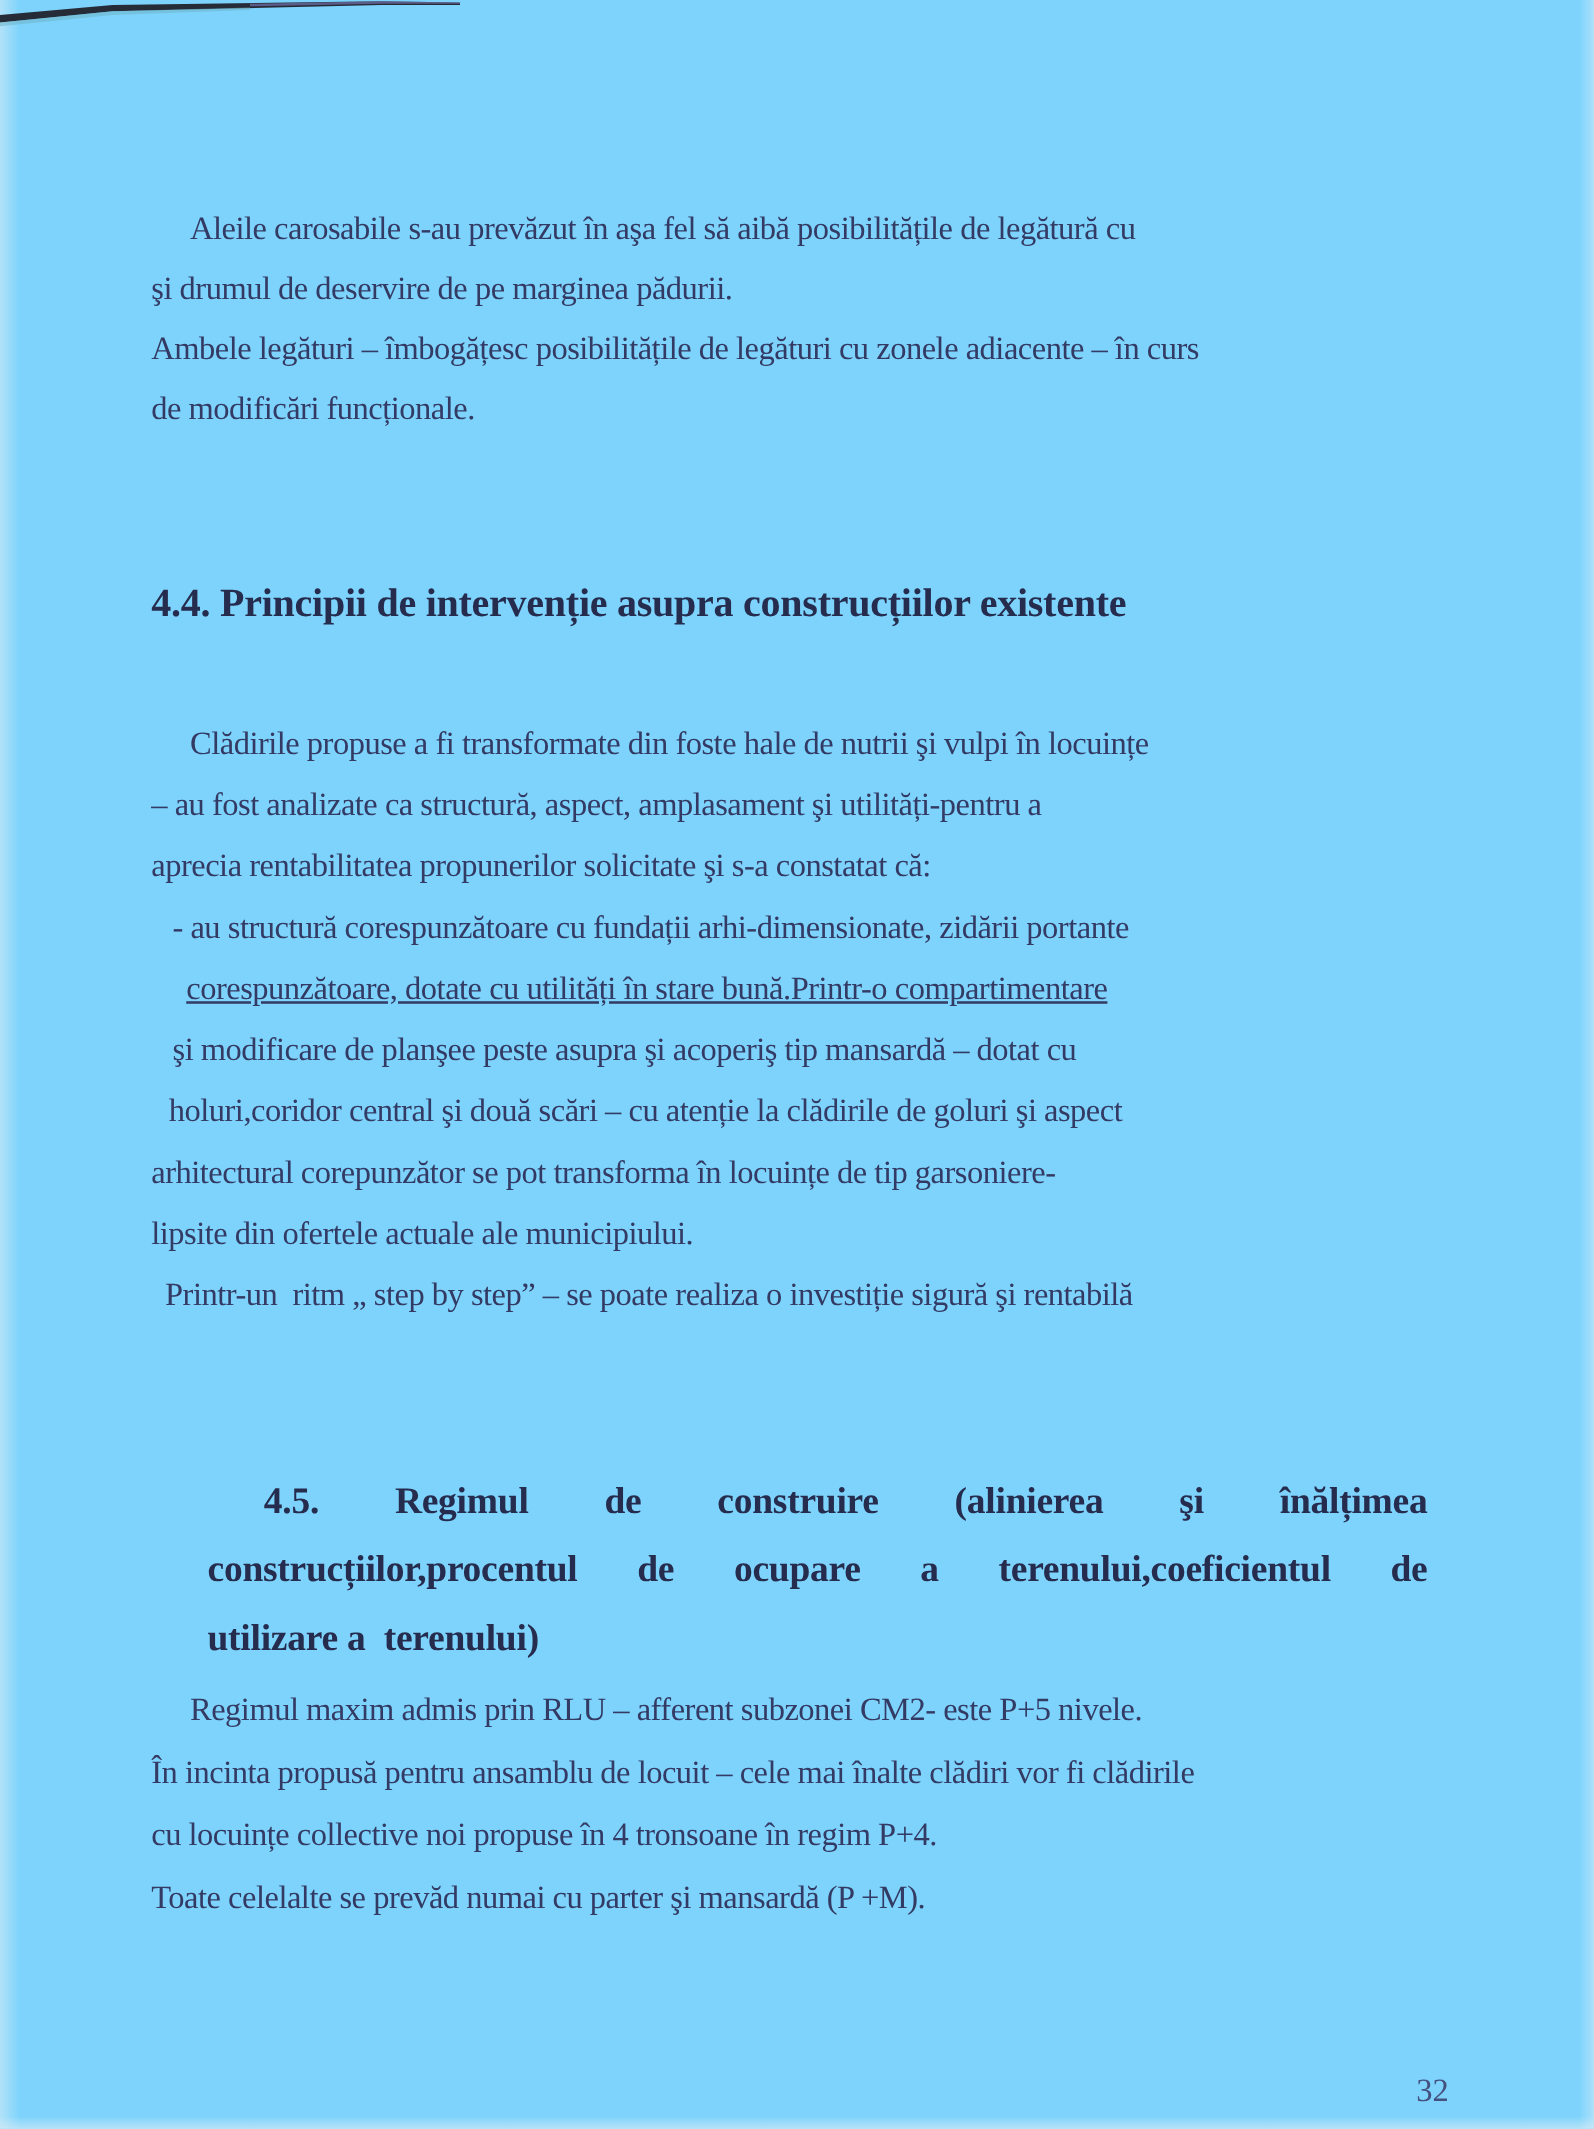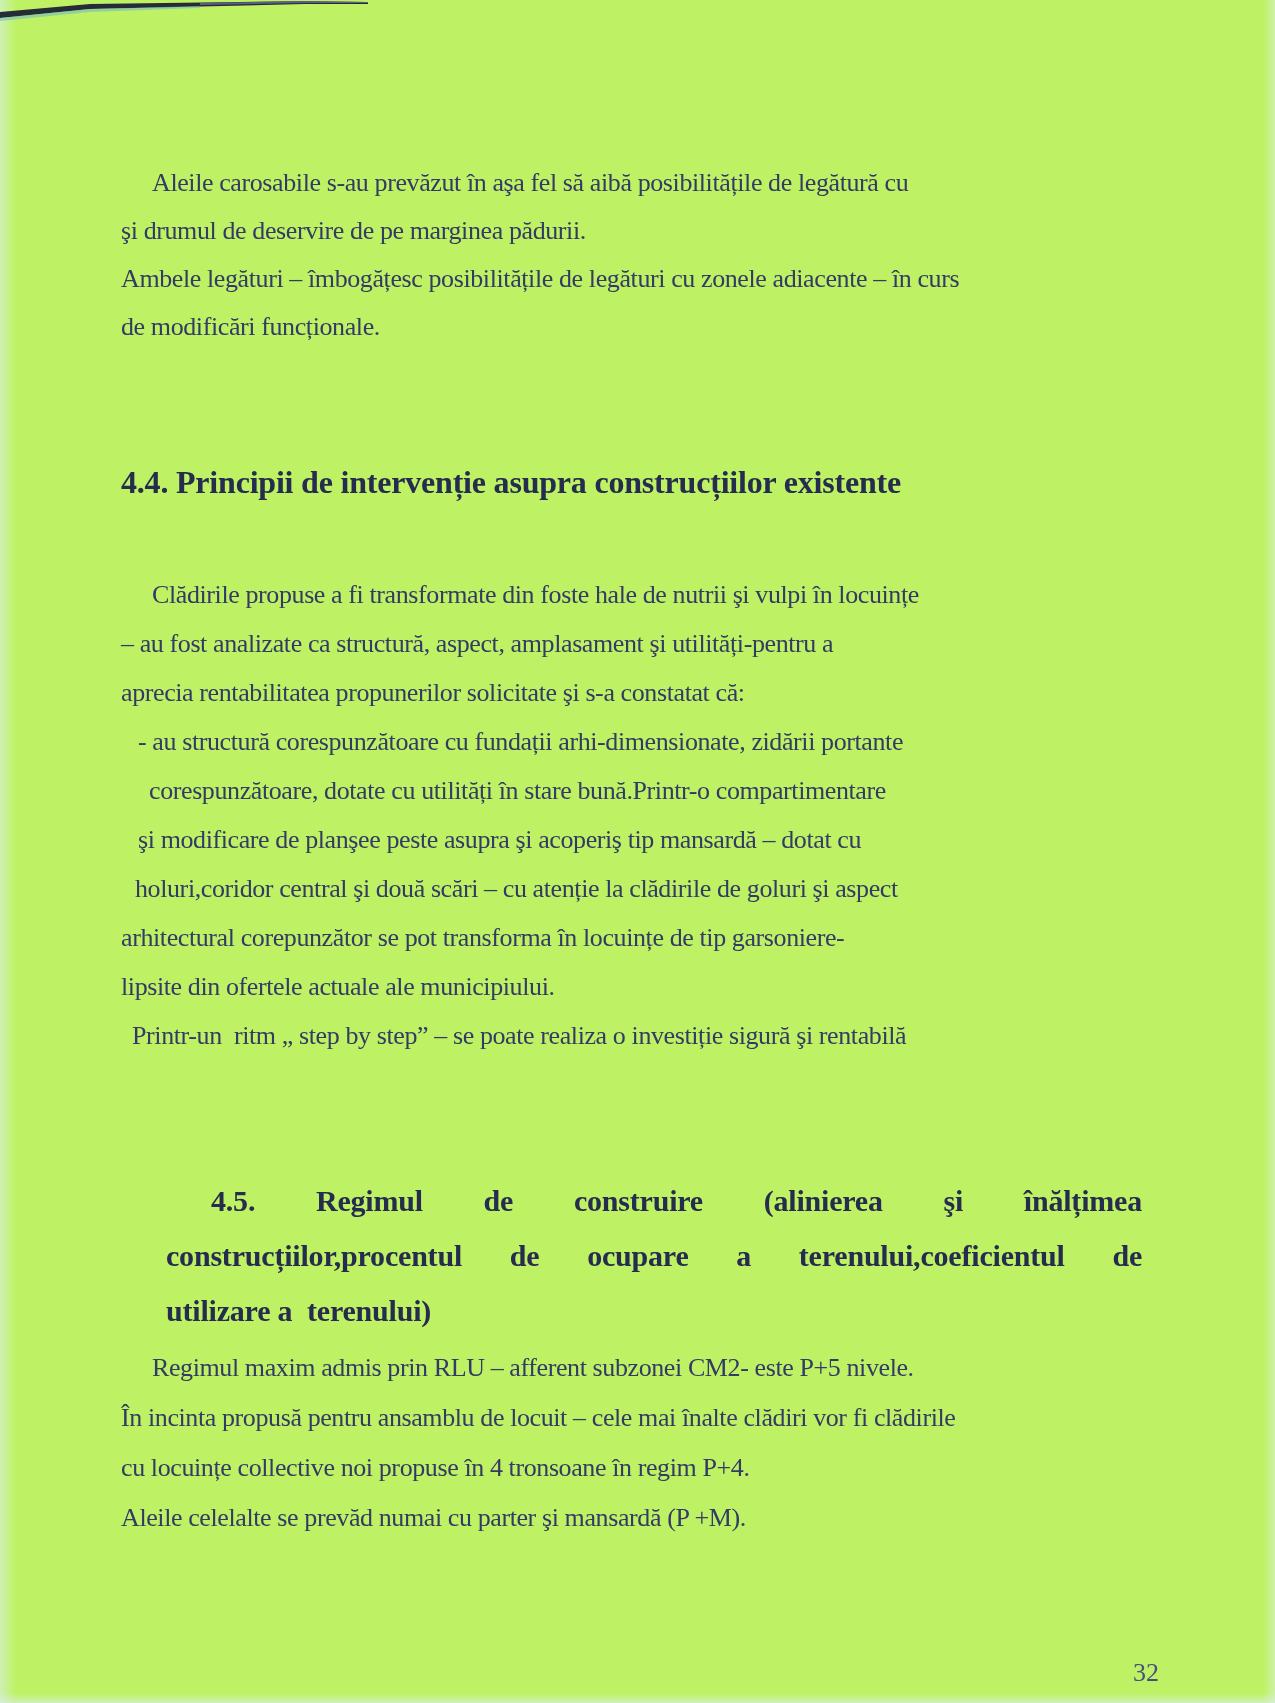--- a/index.html
+++ b/index.html
@@ -1,20 +1,20 @@
 <!DOCTYPE html>
 <html><head>
 <meta charset="utf-8">
 <style>
   html,body{margin:0;padding:0;background:#e9eef1;}
   .page{
     position:relative;
     width:1275px;height:1703px;
     margin:0 auto;
-    background:#bef264;
+    background:#7dd3fc;
     overflow:hidden;
     font-family:"Liberation Serif","DejaVu Serif",serif;
     color:#333a63;
   }
   
   .edge-left{position:absolute;left:0;top:0;width:16px;height:100%;
     background:linear-gradient(90deg,#ddeef6 0%,rgba(221,238,246,0) 100%);opacity:.55;}
   .edge-right{position:absolute;right:0;top:0;width:12px;height:100%;
     background:linear-gradient(270deg,#e4f1f7 0%,rgba(228,241,247,0) 100%);opacity:.45;}
   .edge-bottom{position:absolute;left:0;bottom:0;width:100%;height:10px;
@@ -27,21 +27,21 @@
     letter-spacing:-0.4px;
     white-space:pre;
     color:#333a63;
   }
   .p1{top:159px;} .p1 .ln{line-height:48px;}
   .p2{top:570px;} .p2 .ln{line-height:49px;}
   .p3{top:1343px;} .p3 .ln{line-height:50px;}
 
   .in31{padding-left:31px;}
   .in17{padding-left:17px;}
-  .in28{padding-left:28px;}
+  .in28{padding-left:28px;text-decoration:underline;}
   .in14{padding-left:14px;}
   .in11{padding-left:11px;}
   .in45{padding-left:45px;}
 
   .h44{top:453px;}
   .h44 .ln{
     font-size:32px;font-weight:bold;line-height:58px;
     letter-spacing:-0.2px;color:#262c4d;
   }
   .h45{top:1173px;margin-left:45px;}
@@ -101,18 +101,18 @@
   <div class="col h45">
     <div class="ln fill in45">4.5. Regimul de construire (alinierea şi înălțimea</div>
     <div class="ln fill">construcțiilor,procentul de ocupare a terenului,coeficientul de</div>
     <div class="ln">utilizare a  terenului)</div>
   </div>
 
   <div class="col p3">
     <div class="ln in31">Regimul maxim admis prin RLU – afferent subzonei CM2- este P+5 nivele.</div>
     <div class="ln">În incinta propusă pentru ansamblu de locuit – cele mai înalte clădiri vor fi clădirile</div>
     <div class="ln">cu locuințe collective noi propuse în 4 tronsoane în regim P+4.</div>
-    <div class="ln">Aleile celelalte se prevăd numai cu parter şi mansardă (P +M).</div>
+    <div class="ln">Toate celelalte se prevăd numai cu parter şi mansardă (P +M).</div>
   </div>
 
   <div class="pagenum">32</div>
 
 </div>
 
 </body></html>

